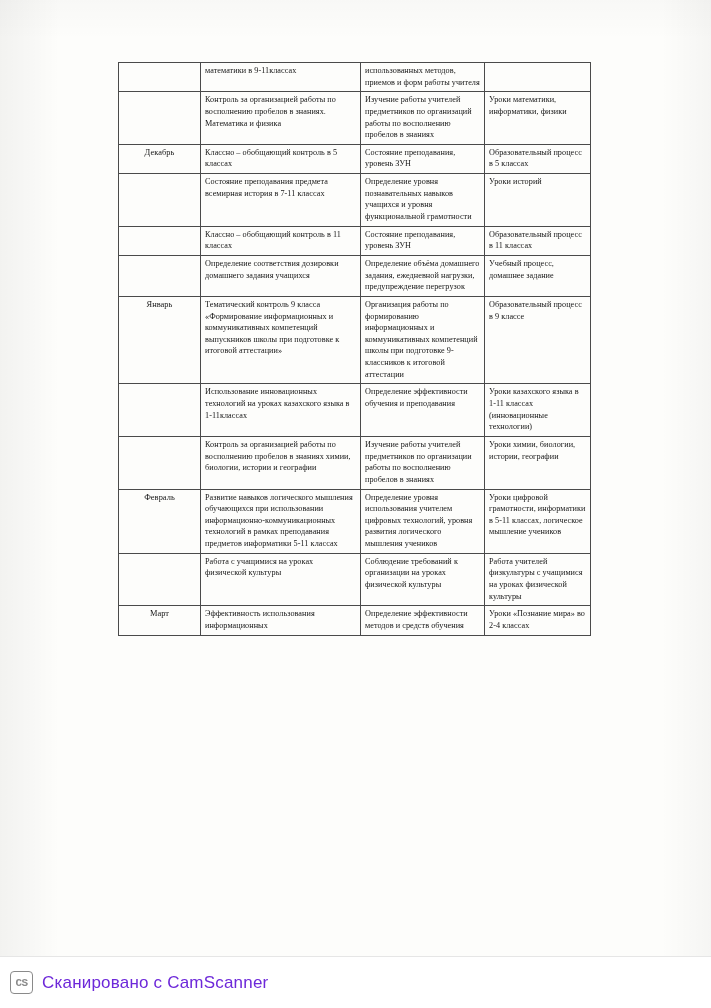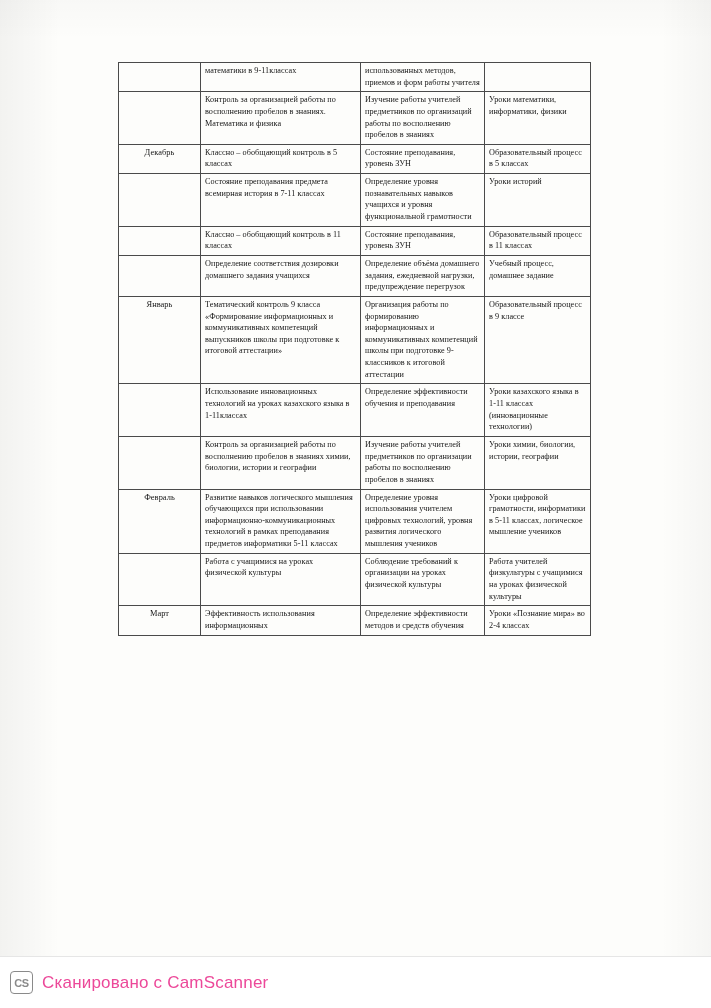--- a/index.html
+++ b/index.html
@@ -80,33 +80,33 @@
     padding-left: 10px;
     box-sizing: border-box;
     z-index: 6;
   }
   #cs-logo {
     width: 21px;
     height: 21px;
     border: 1.6px solid #8a8a8a;
     border-radius: 4px;
     color: #8a8a8a;
-    font-family: Liberation Sans, sans-serif;
+    font-family: Liberation Mono, monospace;
     font-size: 11px;
     font-weight: bold;
     display: flex;
     align-items: center;
     justify-content: center;
     margin-right: 9px;
     letter-spacing: -0.5px;
   }
   #cs-text {
     font-family: "Liberation Sans", sans-serif;
     font-size: 17px;
-    color: #ec4899;
+    color: #6d28d9;
     letter-spacing: 0.2px;
   }
 </style>
 </head>
 <body>
 
 <div id="page">
 
   <div id="table-wrap">
     <table class="doc-table">

